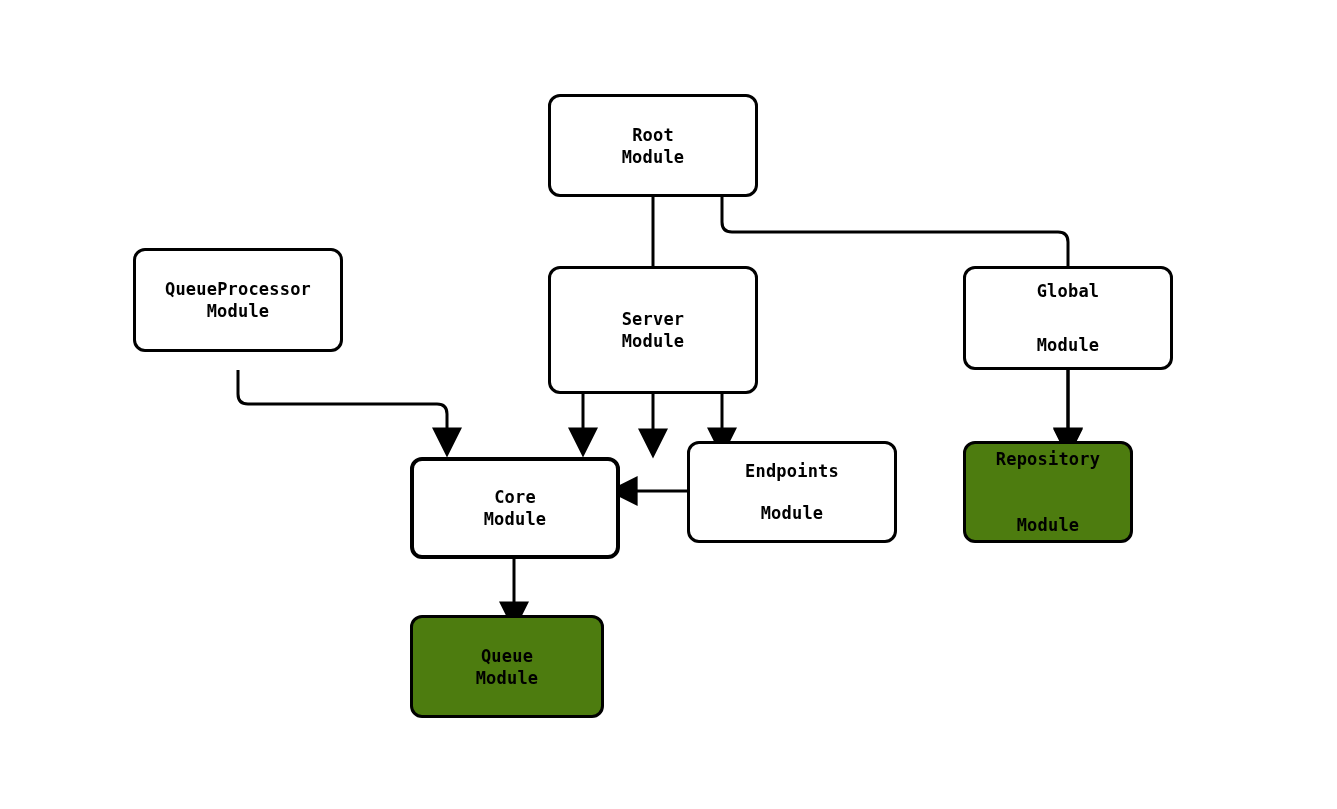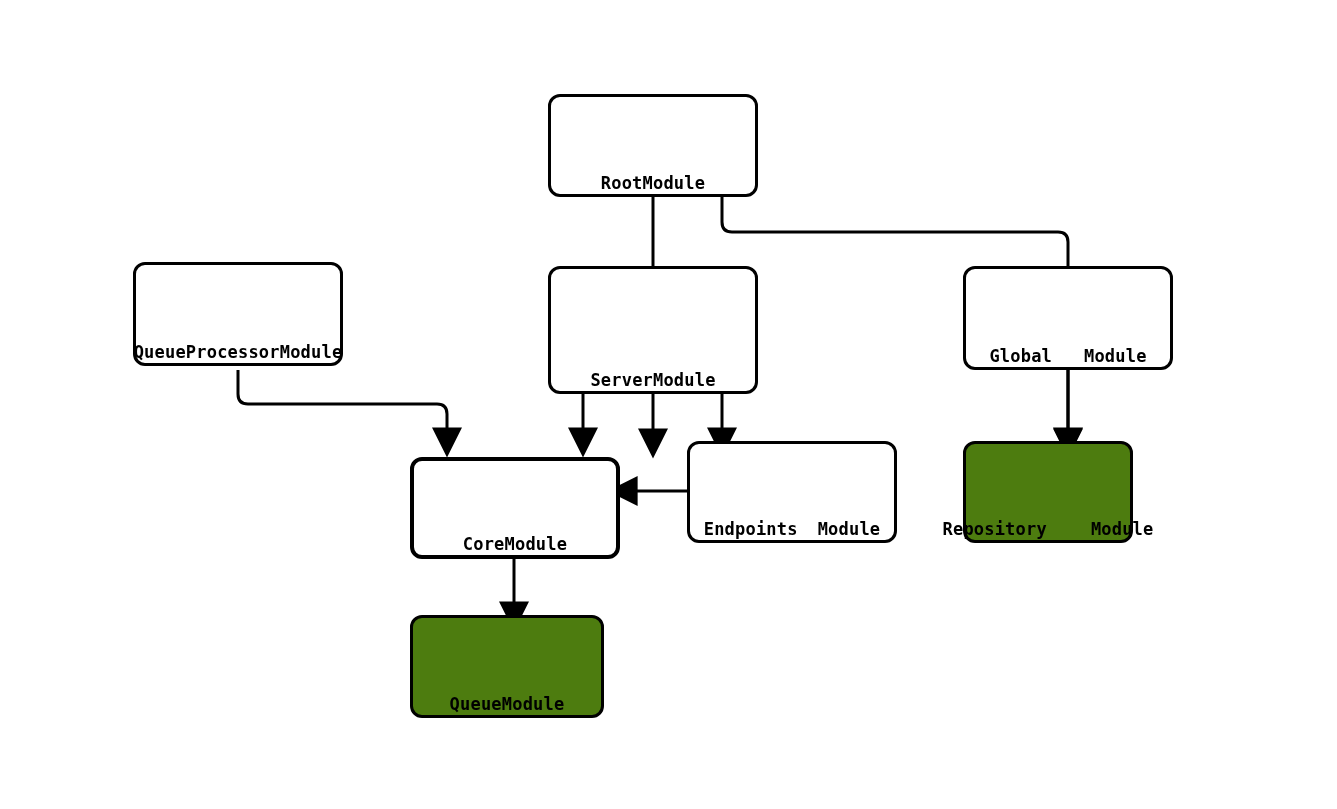--- a/index.html
+++ b/index.html
@@ -24,21 +24,22 @@
     height: 809px;
     pointer-events: none;
   }
   .node {
     position: absolute;
     box-sizing: border-box;
     background: #ffffff;
     border: 3px solid #000000;
     border-radius: 12px;
     display: flex;
-    align-items: flex-end;
+    flex-direction: column;
+    align-items: center;
     justify-content: center;
     z-index: 2;
   }
   .node.emphasis {
     border-width: 4px;
     margin-top: 16px;
   }
   .node-label {
     font-family: "DejaVu Sans Mono", "Liberation Mono", monospace;
     font-size: 17px;
@@ -71,21 +72,21 @@
         <path d="M 1068 370 L 1068 431" fill="none" stroke="#000000" stroke-width="3" stroke-linecap="butt" stroke-linejoin="round" marker-end="url(#arrow-down)"></path>
         <path d="M 514 543 L 514 605" fill="none" stroke="#000000" stroke-width="3" stroke-linecap="butt" stroke-linejoin="round" marker-end="url(#arrow-down)"></path>
       </g>
   </svg>
 
   <div id="nodes-group">
       <div class="node" style="left: 548px; top: 94px; width: 210px; height: 103px; border-color: rgb(0, 0, 0); background: rgb(255, 255, 255);">
         <div class="node-label">Root</div>
         <div class="node-label">Module</div>
       </div>
-      <div class="node" style="left: 133px; top: 262px; width: 210px; height: 104px; border-color: rgb(0, 0, 0); background: rgb(255, 255, 255);">
+      <div class="node" style="left: 133px; top: 248px; width: 210px; height: 104px; border-color: rgb(0, 0, 0); background: rgb(255, 255, 255);">
         <div class="node-label">QueueProcessor</div>
         <div class="node-label">Module</div>
       </div>
       <div class="node" style="left: 548px; top: 266px; width: 210px; height: 128px; border-color: rgb(0, 0, 0); background: rgb(255, 255, 255);">
         <div class="node-label">Server</div>
         <div class="node-label">Module</div>
       </div>
       <div class="node" style="left: 963px; top: 266px; width: 210px; height: 104px; border-color: rgb(0, 0, 0); background: rgb(255, 255, 255); gap: 32px;">
         <div class="node-label">Global</div>
         <div class="node-label">Module</div>

